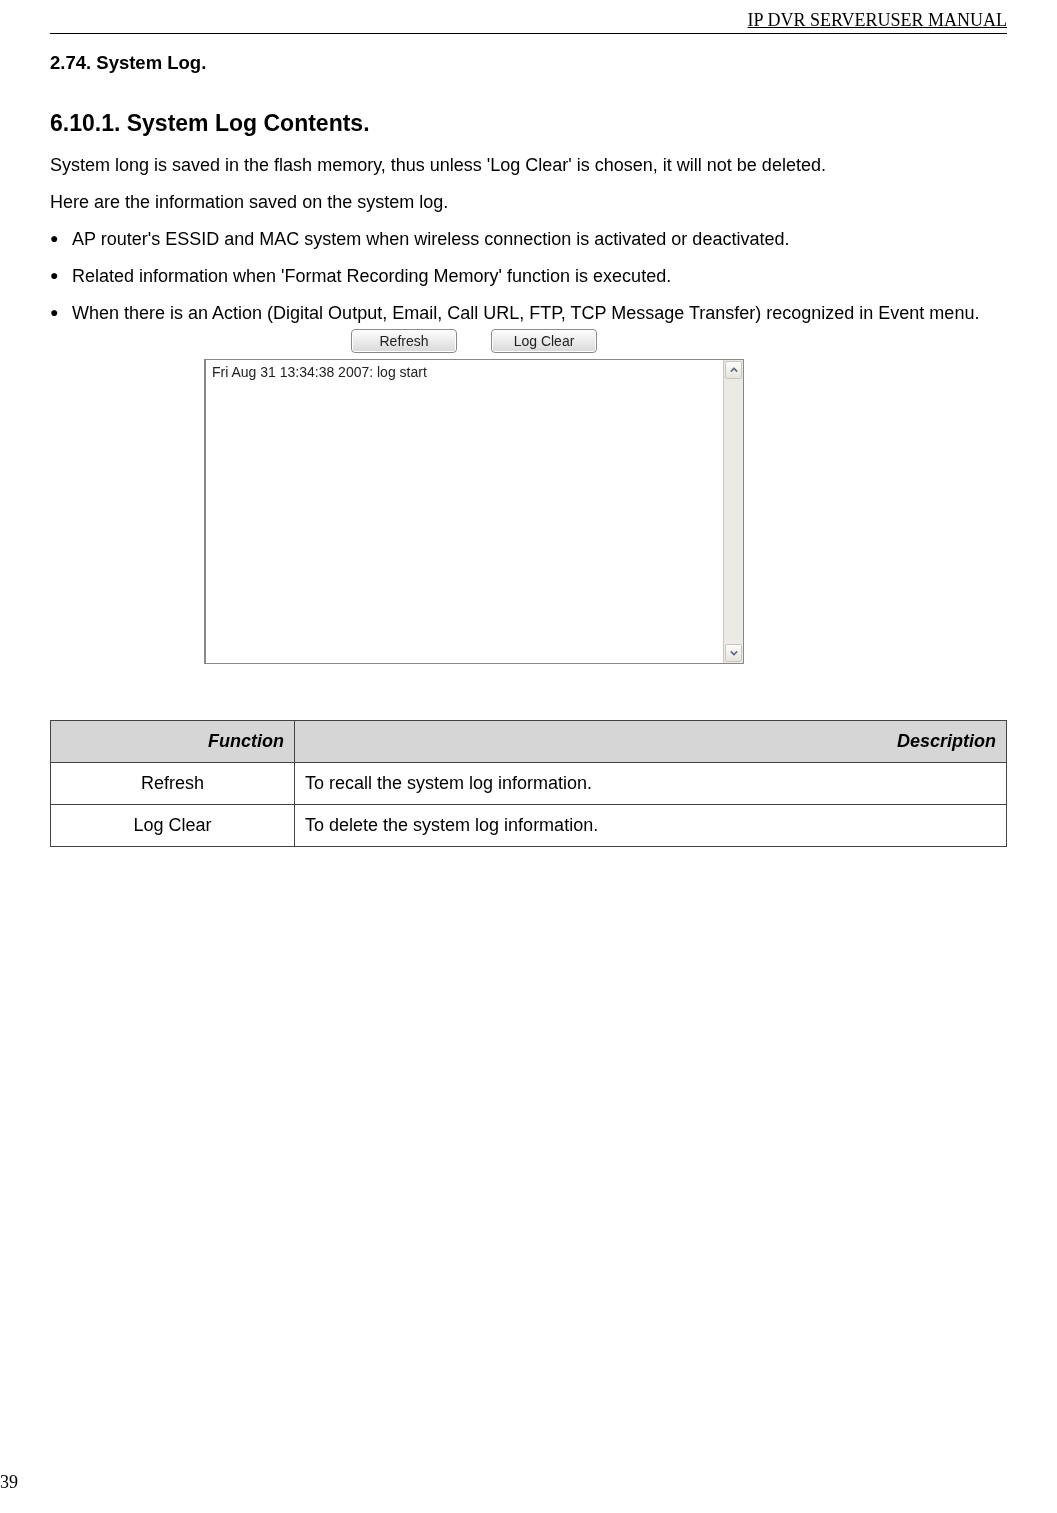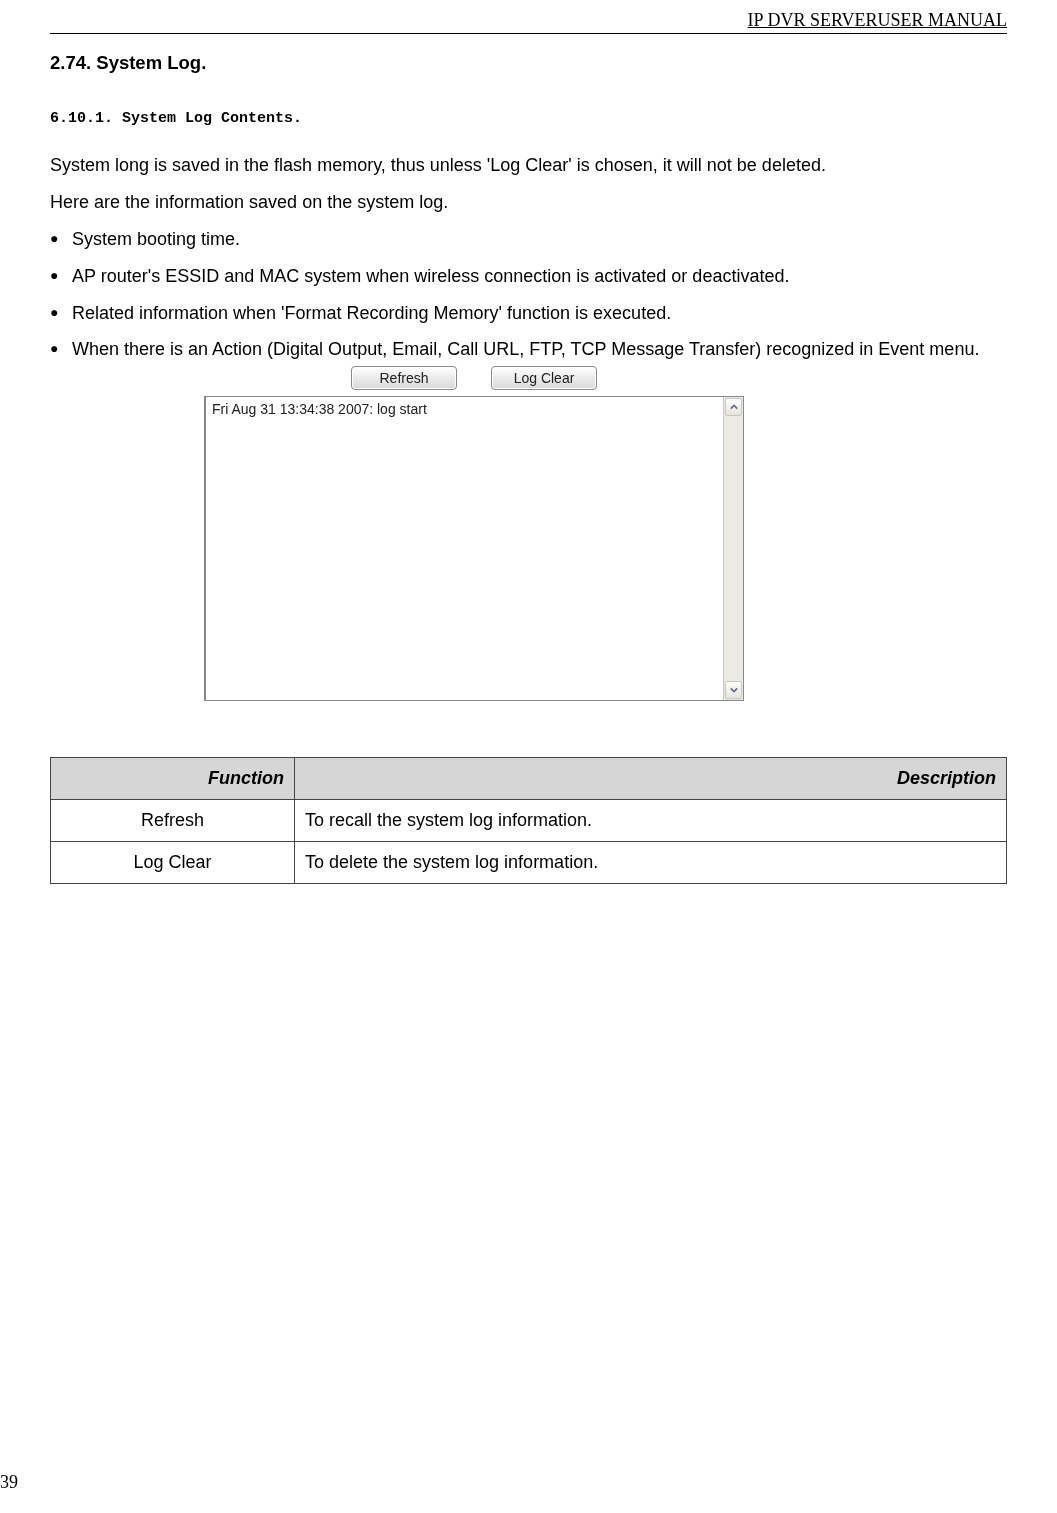--- a/index.html
+++ b/index.html
@@ -22,24 +22,23 @@
       text-decoration: underline;
     }
     .h1 {
       font-weight: bold;
       font-size: 18.5px;
       margin-top: 18px;
       margin-bottom: 36px;
     }
     .h2 {
       font-weight: bold;
-      font-size: 15px;
+      font-size: 23px;
       margin-top: 10px;
-      margin-bottom: 20px;
-      font-family: Liberation Mono, monospace;
+      margin-bottom: 10px;
     }
     .body-text {
       font-size: 18px;
       line-height: 2.05;
       text-align: justify;
     }
     .bullets {
       list-style: none;
       padding: 0;
       margin: 0;
@@ -171,21 +170,20 @@
 
 <div class="h2">
   <span>6.10.1.</span>
   <span>System Log Contents.</span>
 </div>
 
 <p class="body-text">System long is saved in the flash memory, thus unless 'Log Clear' is chosen, it will not be deleted.</p>
 <p class="body-text">Here are the information saved on the system log.</p>
 
 <ul class="bullets">
-  <li>System booting time.</li>
   <li>AP router's ESSID and MAC system when wireless connection is activated or deactivated.</li>
   <li>Related information when 'Format Recording Memory' function is executed.</li>
   <li>When there is an Action (Digital Output, Email, Call URL, FTP, TCP Message Transfer) recognized in Event menu.</li>
 </ul>
 
 <div class="figure-wrap">
   <div class="fig-buttons">
     <div class="win-btn">Refresh</div>
     <div class="win-btn">Log Clear</div>
   </div>

